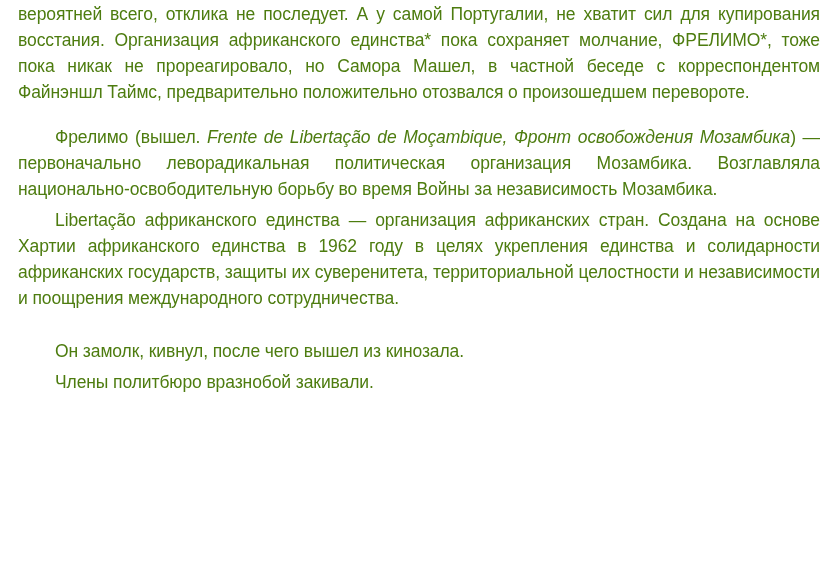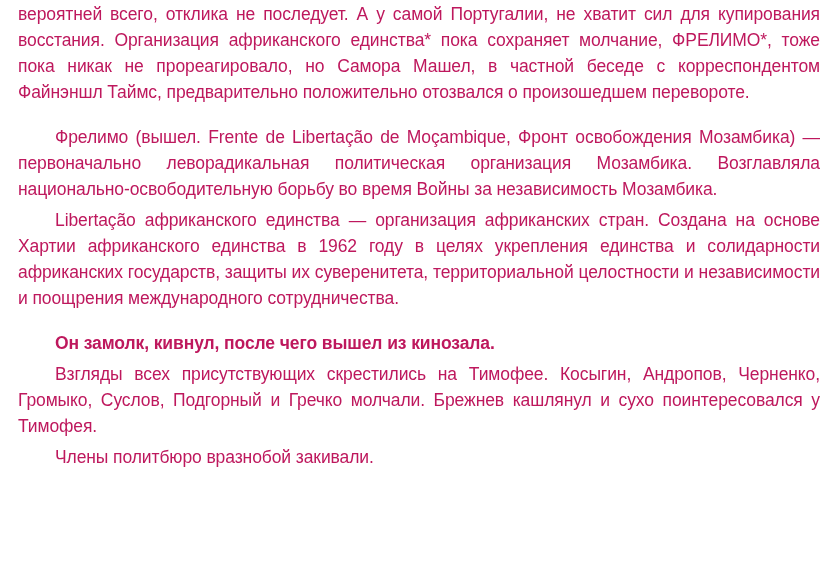--- a/index.html
+++ b/index.html
@@ -13,47 +13,46 @@
     overflow: hidden;
   }
   .reader-page {
     box-sizing: border-box;
     width: 839px;
     height: 562px;
     padding: 1px 19px 8px 18px;
     font-family: "Liberation Sans", "DejaVu Sans", sans-serif;
     font-size: 17.5px;
     line-height: 26px;
-    color: #be185d;
+    color: #4d7c0f;
     text-align: justify;
     letter-spacing: -0.1px;
   }
   .para {
     margin: 0 0 5px 0;
     text-indent: 37px;
   }
   .para.no-indent {
     text-indent: 0;
   }
   .gap-sm { margin-top: 19px; }
-  .gap-lg { margin-top: 19px; font-weight: bold; }
+  .gap-lg { margin-top: 27px; }
   .b { font-weight: normal; }
-  .i { }
+  .i { font-style: italic; }
 </style>
 </head>
 <body>
 
 <div class="reader-page">
 
   <p class="para no-indent"><span>вероятней всего, отклика не последует. А у самой Португалии, не хватит сил для купирования восстания. Организация африканского единства* пока сохраняет молчание, ФРЕЛИМО*, тоже пока никак не прореагировало, но Самора Машел, в частной беседе с корреспондентом Файнэншл Таймс, предварительно положительно отозвался о произошедшем перевороте.</span></p>
 
   <p class="para gap-sm"><span class="b">Фрелимо</span><span> (вышел. </span><span class="i">Frente de Libertação de Moçambique, Фронт освобождения Мозамбика</span><span>) — первоначально леворадикальная политическая организация Мозамбика. Возглавляла национально-освободительную борьбу во время Войны за независимость Мозамбика.</span></p>
 
   <p class="para"><span class="b">Libertação африканского единства</span><span> — организация африканских стран. Создана на основе Хартии африканского единства в 1962 году в целях укрепления единства и солидарности африканских государств, защиты их суверенитета, территориальной целостности и независимости и поощрения международного сотрудничества.</span></p>
 
   <p class="para gap-lg"><span>Он замолк, кивнул, после чего вышел из кинозала.</span></p>
 
-  <p class="para"><span>Взгляды всех присутствующих скрестились на Тимофее. Косыгин, Андропов, Черненко, Громыко, Суслов, Подгорный и Гречко молчали. Брежнев кашлянул и сухо поинтересовался у Тимофея.</span></p>
 
 
   <p class="para"><span>Члены политбюро вразнобой закивали.</span></p>
 
 </div>
 
 </body></html>

